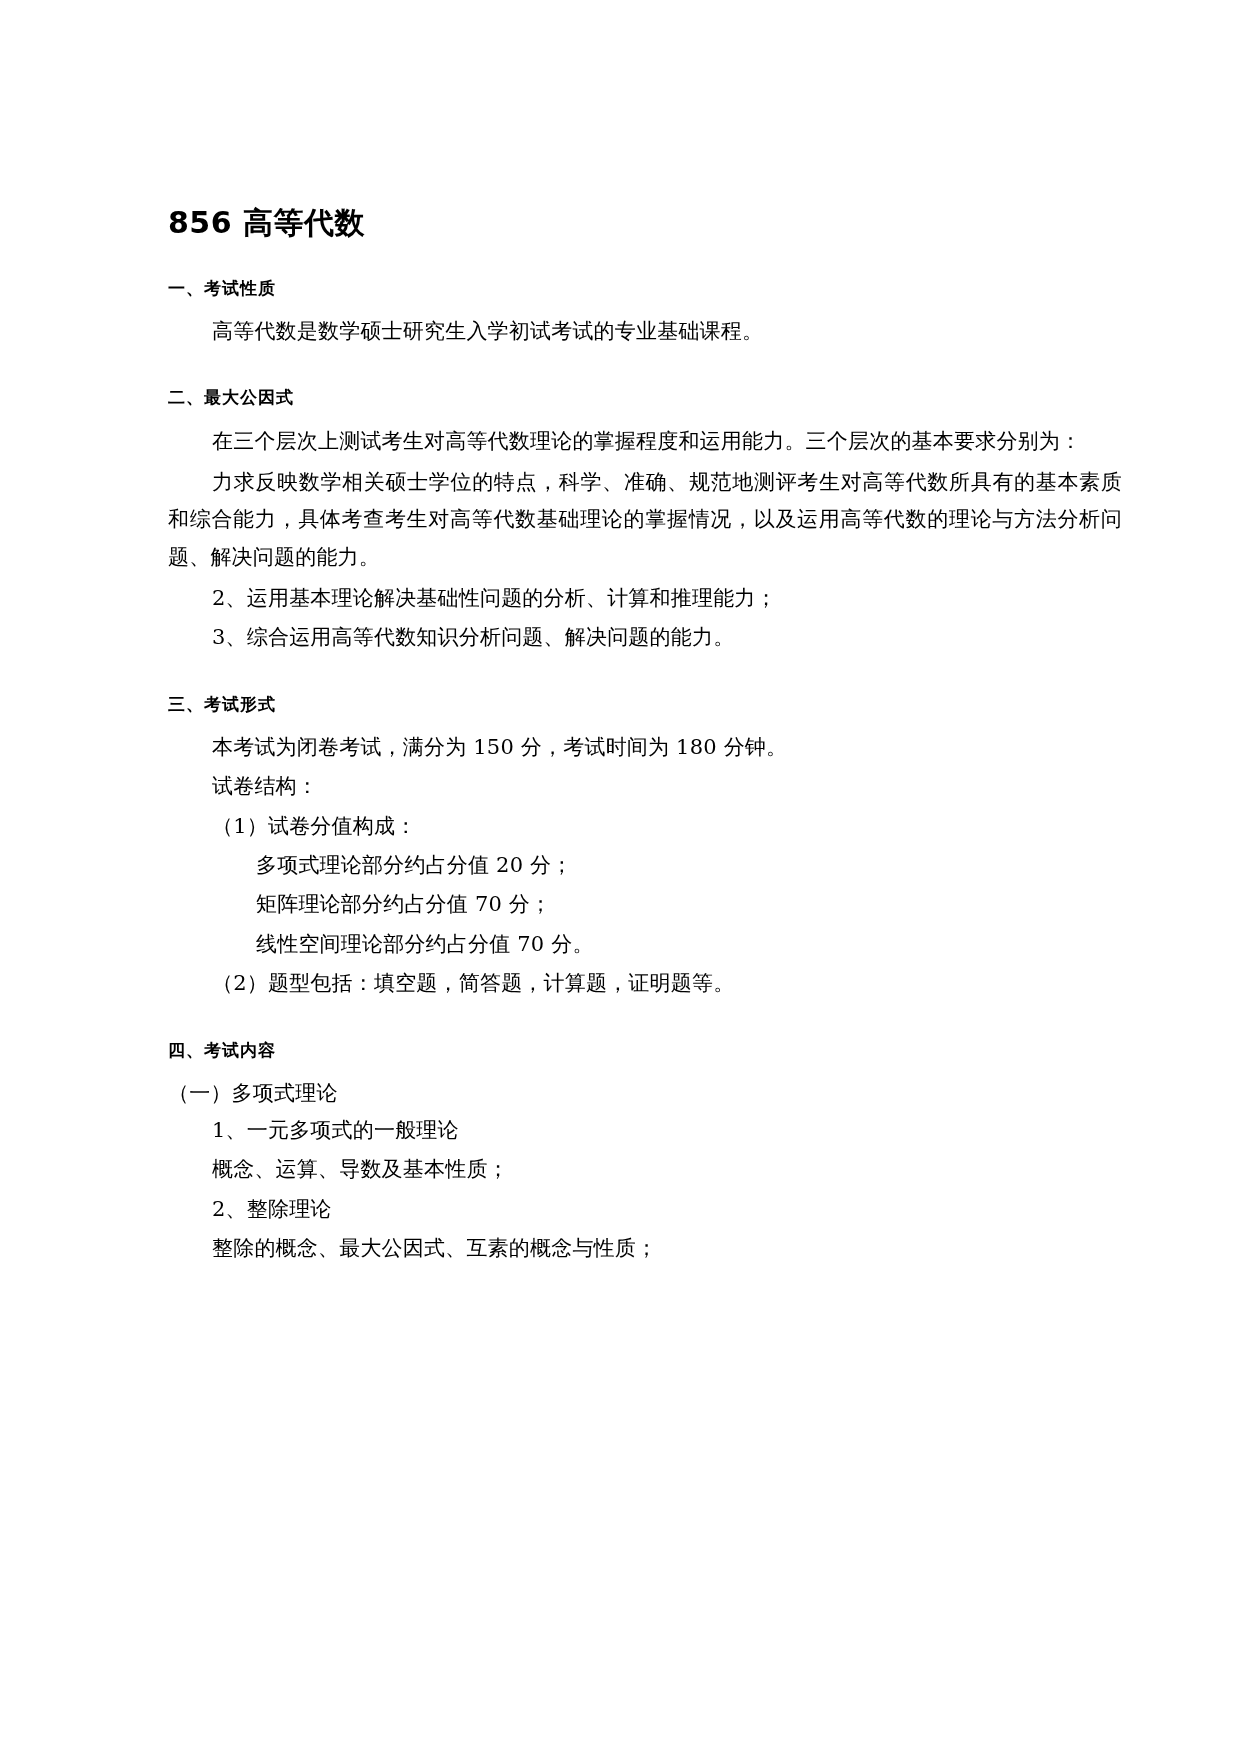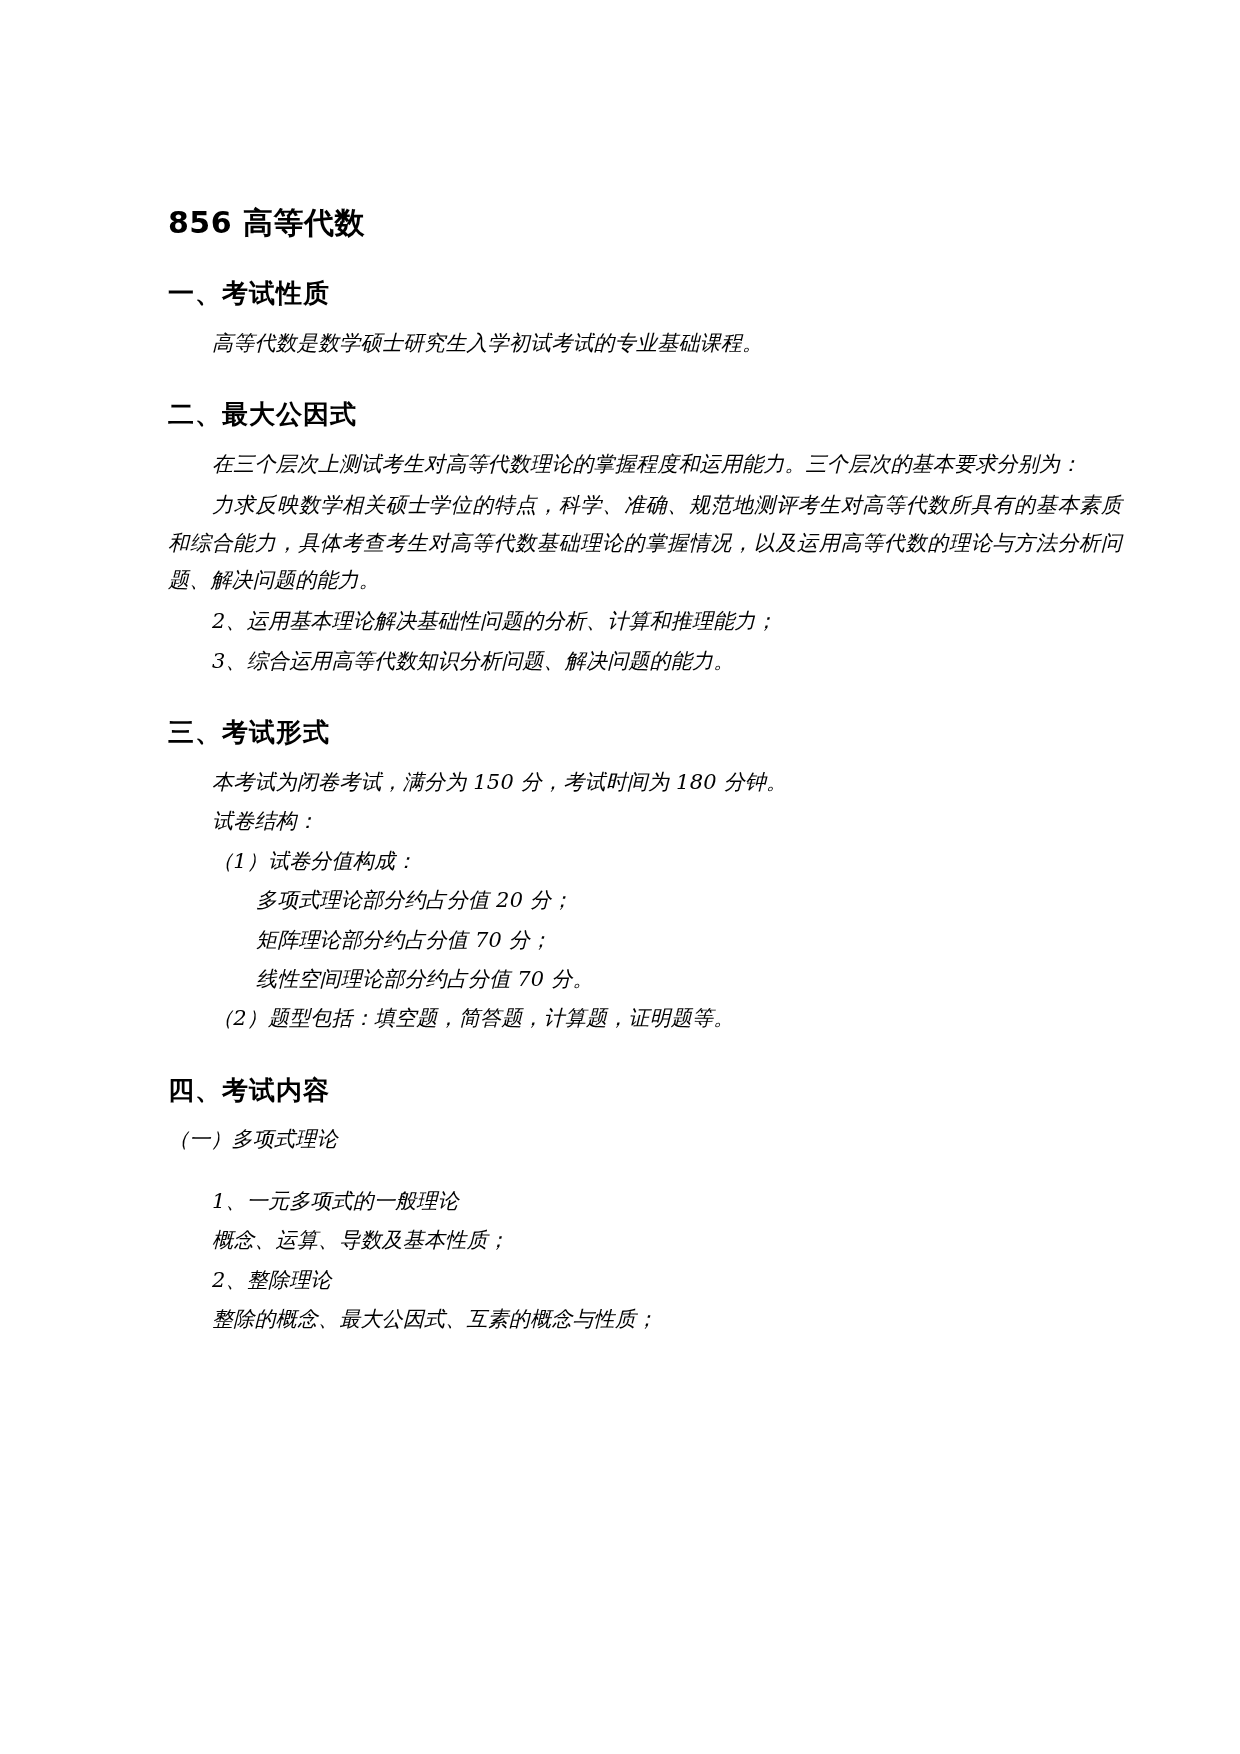--- a/index.html
+++ b/index.html
@@ -24,40 +24,39 @@
   .doc-title {
     font-family: "DejaVu Sans", "Liberation Sans", sans-serif;
     font-size: 30px;
     font-weight: bold;
     letter-spacing: 0.5px;
     margin: 0 0 30px 0;
     line-height: 1.2;
   }
   .h2 {
     font-family: "DejaVu Sans", "Liberation Sans", sans-serif;
-    font-size: 26px;
+    font-size: 17px;
     font-weight: bold;
     letter-spacing: 1px;
     margin: 36px 0 14px 0;
     line-height: 1.3;
   }
   p {
     font-size: 21px;
     line-height: 1.78;
     margin: 0 0 4px 0;
     text-align: justify;
     letter-spacing: 0.2px;
-    font-style: italic;
   }
   .indent1 { text-indent: 44px; }
   .indent-none { text-indent: 0; }
   .lvl1 { padding-left: 44px; text-indent: 0; }
   .lvl2 { padding-left: 88px; text-indent: 0; }
   .tight { margin-bottom: 2px; }
-  .gap-small { margin-bottom: 24px; }
+  .gap-small { margin-bottom: 0; }
 </style>
 </head>
 <body>
 
 <div class="page">
 
   <h1 class="doc-title">856 高等代数</h1>
 
   <h2 class="h2">一、考试性质</h2>
   <p class="indent1">高等代数是数学硕士研究生入学初试考试的专业基础课程。</p>

